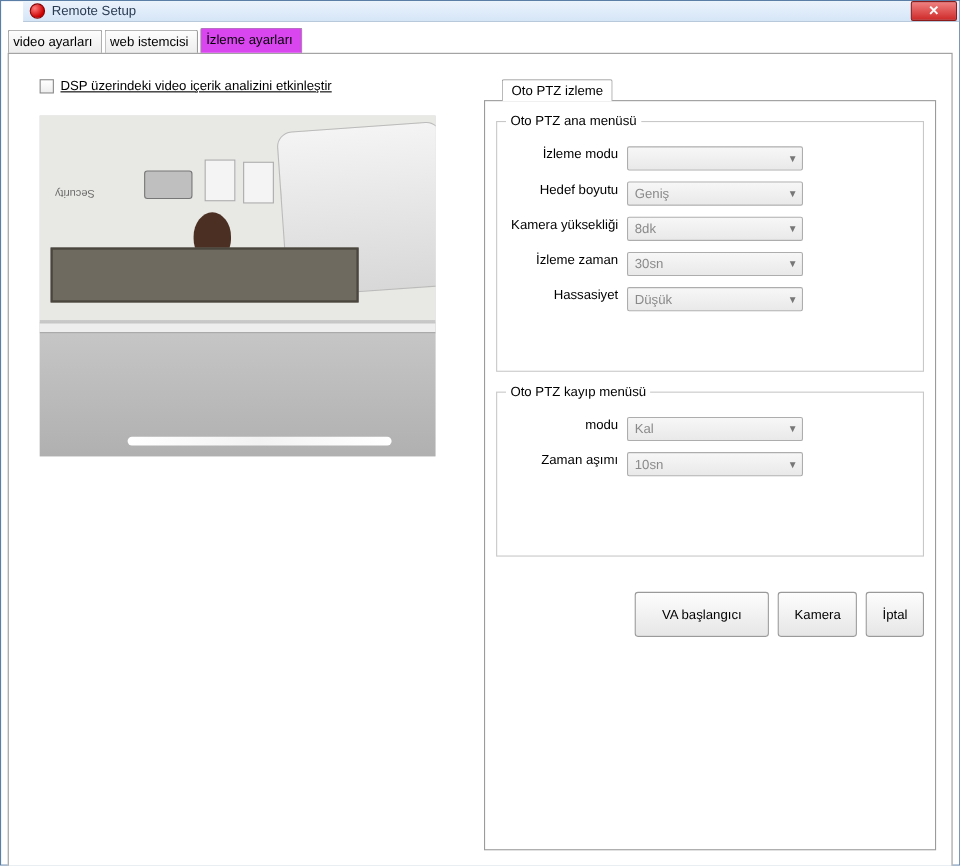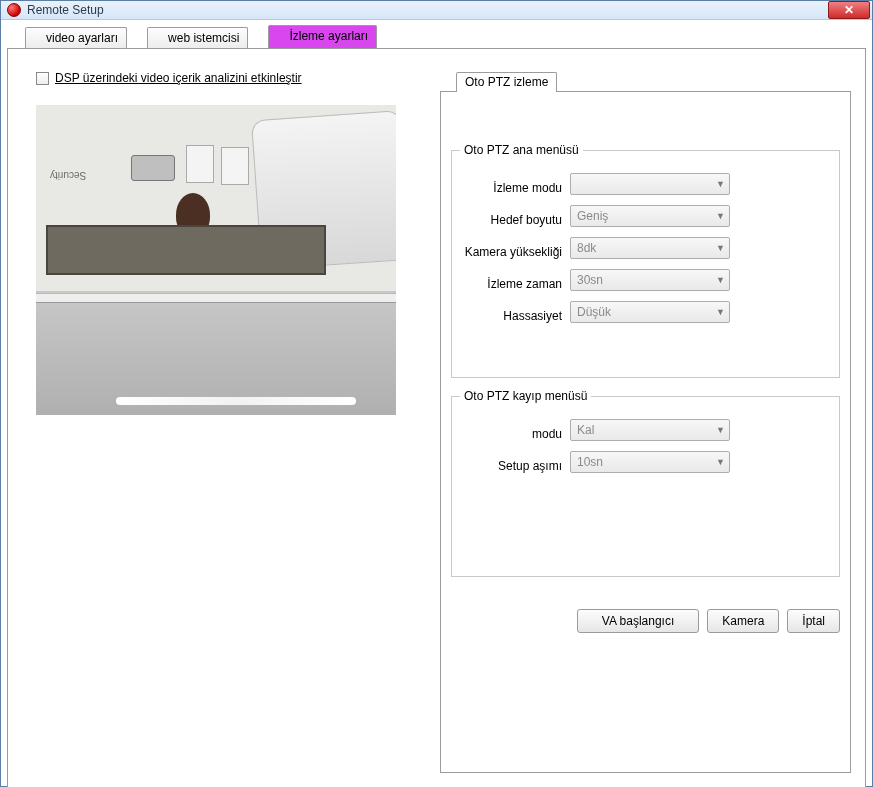--- a/index.html
+++ b/index.html
@@ -19,20 +19,21 @@
     flex-direction: column;
   }
   .titlebar {
     height: 26px;
     background: linear-gradient(#eaf2fb, #d6e6f8);
     border-bottom: 1px solid #b9c9dc;
     display: flex;
     align-items: center;
     padding: 0 2px 0 6px;
     justify-content: space-between;
+    margin-left: 20px;
   }
   .titlebar-left { display: flex; align-items: center; gap: 6px; }
   .app-icon {
     width: 14px; height: 14px;
     border-radius: 50%;
     background: radial-gradient(circle at 30% 30%, #ff7b7b, #c00 70%);
     border: 1px solid #800;
   }
   .title-text { color: #2a3b52; }
   .close-btn {
@@ -49,31 +50,30 @@
     flex: 1;
     padding: 4px 6px 6px 6px;
   }
   .tabstrip {
     display: flex;
     align-items: flex-end;
     height: 24px;
     position: relative;
   }
   .tab {
-    padding: 3px 8px 4px 20px;
+    padding: 3px 8px 4px 4px;
     border: 1px solid #9b9b9b;
     border-bottom: none;
     background: linear-gradient(#fdfdfd, #ececec);
     margin-right: 2px;
     border-top-left-radius: 2px;
     border-top-right-radius: 2px;
     cursor: pointer;
     position: relative;
     top: 1px;
-    margin-left: 18px;
   }
   .tab.active {
     background: #d946ef;
     top: 0;
     padding-bottom: 5px;
     z-index: 2;
   }
   .tab-panel {
     border: 1px solid #9b9b9b;
     width: 100%;
@@ -157,25 +157,25 @@
     padding: 22px 12px 12px 12px;
     position: relative;
   }
   .fieldset .legend {
     position: absolute;
     top: -8px; left: 8px;
     background: #fff;
     padding: 0 4px;
     color: #000;
   }
-  .fs-main { height: 228px; margin-top: 40px; }
-  .fs-loss { height: 181px; }
+  .fs-main { height: 228px; }
+  .fs-loss { height: 150px; }
   .form-row {
     display: flex;
-    align-items: flex-end;
+    align-items: flex-start;
     margin-bottom: 10px;
   }
   .form-label {
     flex: 0 0 106px;
     text-align: right;
     padding-right: 8px;
   }
   .combo {
     flex: 0 0 160px;
     height: 22px;
@@ -194,21 +194,21 @@
     font-size: 9px;
   }
   .buttons-row {
     display: flex;
     gap: 8px;
     justify-content: flex-end;
     margin-top: auto;
     padding-top: 14px;
   }
   .btn {
-    height: 24px;
+    height: 41px;
     padding: 0 14px;
     border: 1px solid #9a9a9a;
     border-radius: 3px;
     background: linear-gradient(#fdfdfd,#e6e6e6);
     cursor: pointer;
     display: flex;
     align-items: center;
     justify-content: center;
   }
   .btn.wide { padding: 0 24px; }
@@ -314,21 +314,21 @@
 
               <div class="form-row">
                 <span class="form-label">modu</span>
                 <div class="combo">
                   <span>Kal</span>
                   <span class="arrow">▼</span>
                 </div>
               </div>
 
               <div class="form-row">
-                <span class="form-label">Setup aşımı</span>
+                <span class="form-label">Zaman aşımı</span>
                 <div class="combo">
                   <span>10sn</span>
                   <span class="arrow">▼</span>
                 </div>
               </div>
             </div>
 
             <div class="buttons-row">
               <div class="btn wide">VA başlangıcı</div>
               <div class="btn">Kamera</div>

